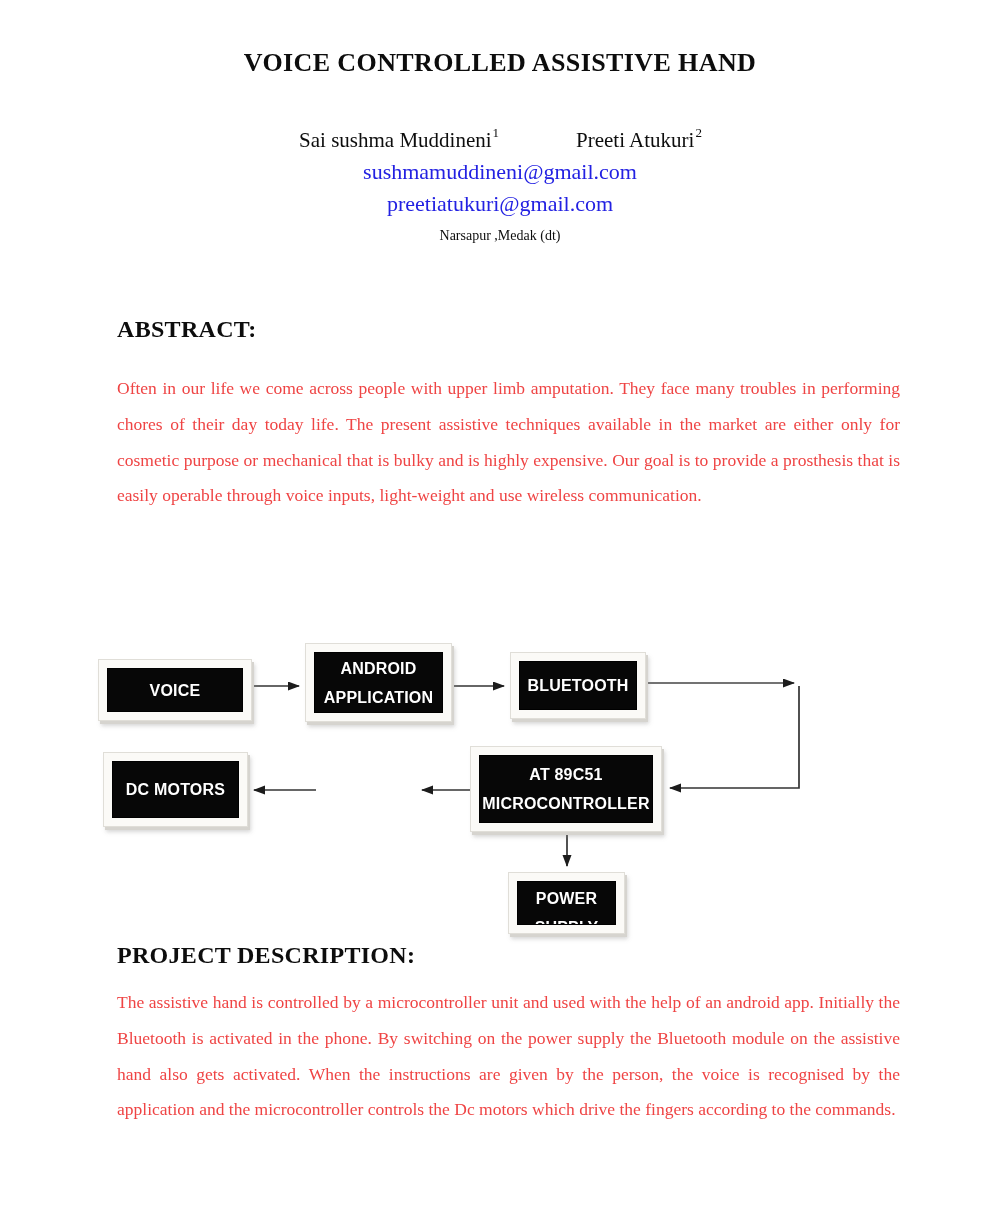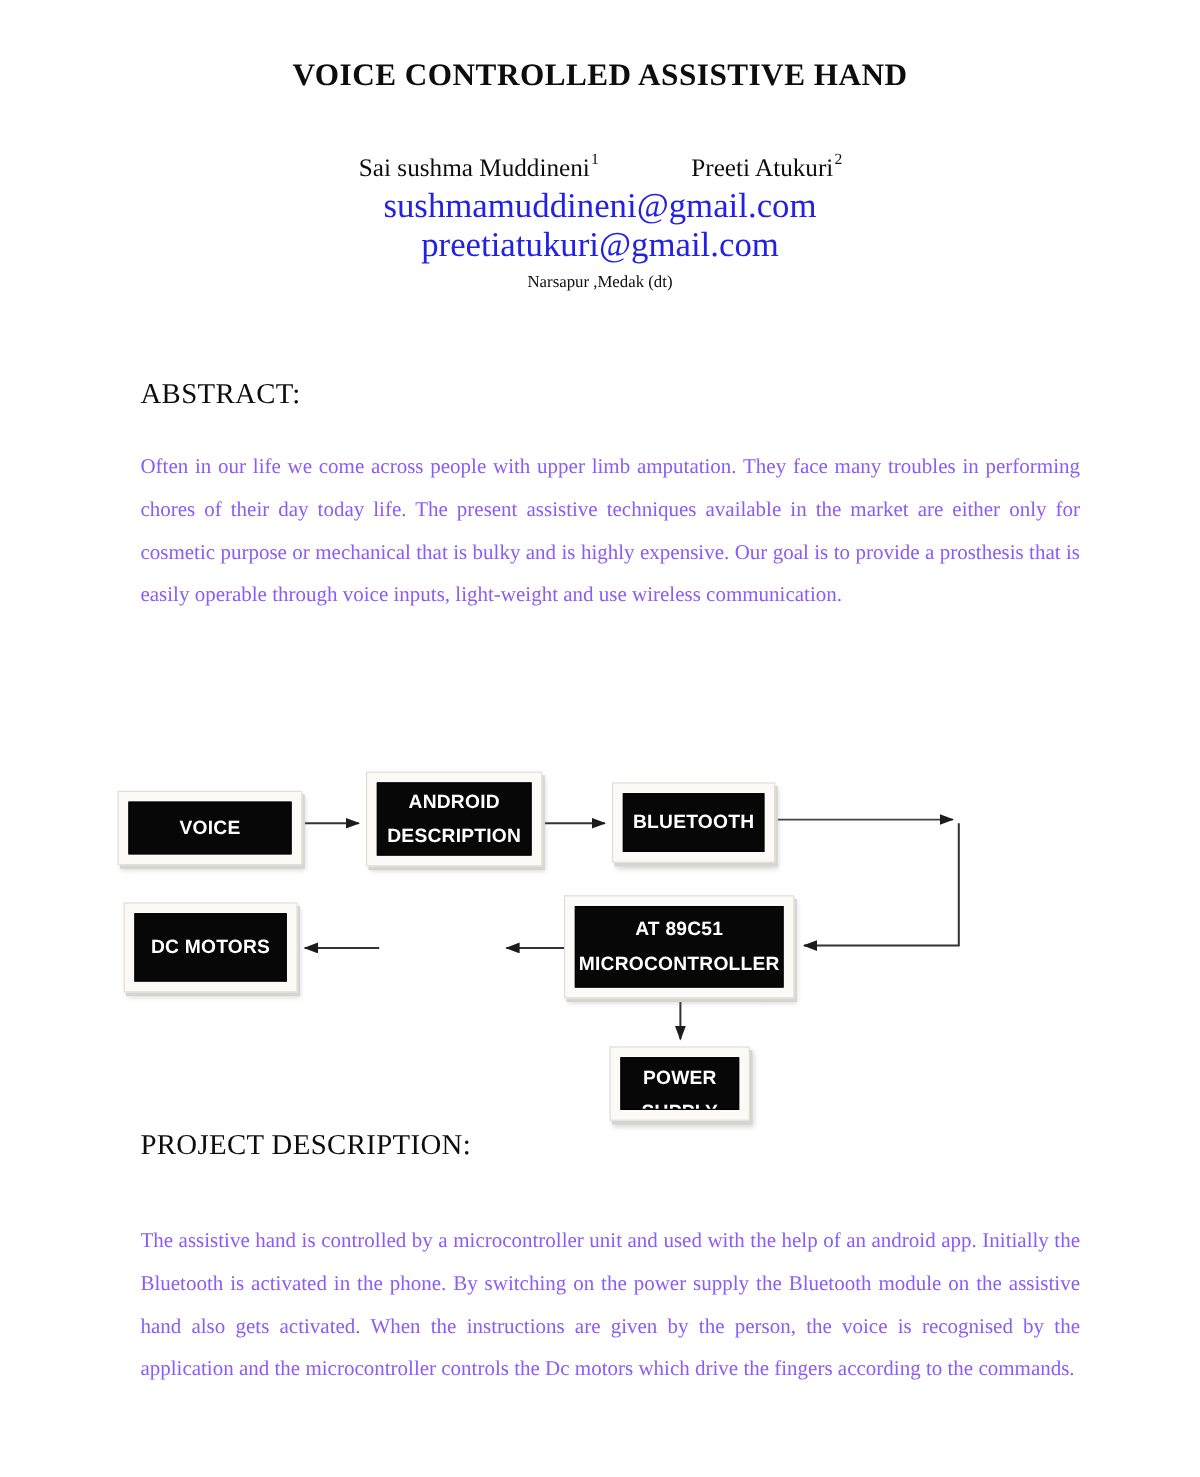--- a/index.html
+++ b/index.html
@@ -38,58 +38,58 @@
     top: -2px;
     left: 1px;
   }
   .contact-block {
     position: absolute;
     top: 156px; left: 0; right: 0;
     text-align: center;
   }
   .email-line {
     display: block;
-    font-size: 29px;
+    font-size: 22px;
     line-height: 32px;
     color: #2321e2;
     text-decoration: none;
   }
   .institution-line {
     font-size: 23px;
     line-height: 32px;
     color: #0d0d0d;
   }
   .location-line {
     font-size: 14px;
     line-height: 32px;
     color: #0d0d0d;
   }
 
   
   .section-heading {
     position: absolute;
     left: 117px;
     font-size: 24px;
-    font-weight: normal;
+    font-weight: bold;
     letter-spacing: 0.3px;
   }
   .heading-abstract { top: 316px; }
   .heading-block-diagram { top: 581px; }
   .heading-project-description { top: 942px; }
   .body-para {
     position: absolute;
     left: 117px;
     width: 783px;
     font-size: 17.5px;
     line-height: 35.8px;
     text-align: justify;
-    color: #8b5cf6;
+    color: #ef4444;
   }
   .para-abstract { top: 371px; }
-  .para-description { top: 985px; margin-top: 31px; }
+  .para-description { top: 985px; }
 
   
   .diagram {
     position: absolute;
     left: 98px; top: 640px;
     width: 712px; height: 300px;
   }
   .dbox {
     position: absolute;
     background: #fbfaf7;
@@ -166,21 +166,21 @@
 
     <div class="dbox box-voice">
       <div class="dbox-inner">
         <span>VOICE</span>
       </div>
     </div>
 
     <div class="dbox box-android">
       <div class="dbox-inner">
         <span>ANDROID</span>
-        <span>DESCRIPTION</span>
+        <span>APPLICATION</span>
       </div>
     </div>
 
     <div class="dbox box-bluetooth">
       <div class="dbox-inner">
         <span>BLUETOOTH</span>
       </div>
     </div>
 
     <div class="dbox box-dcmotors">

